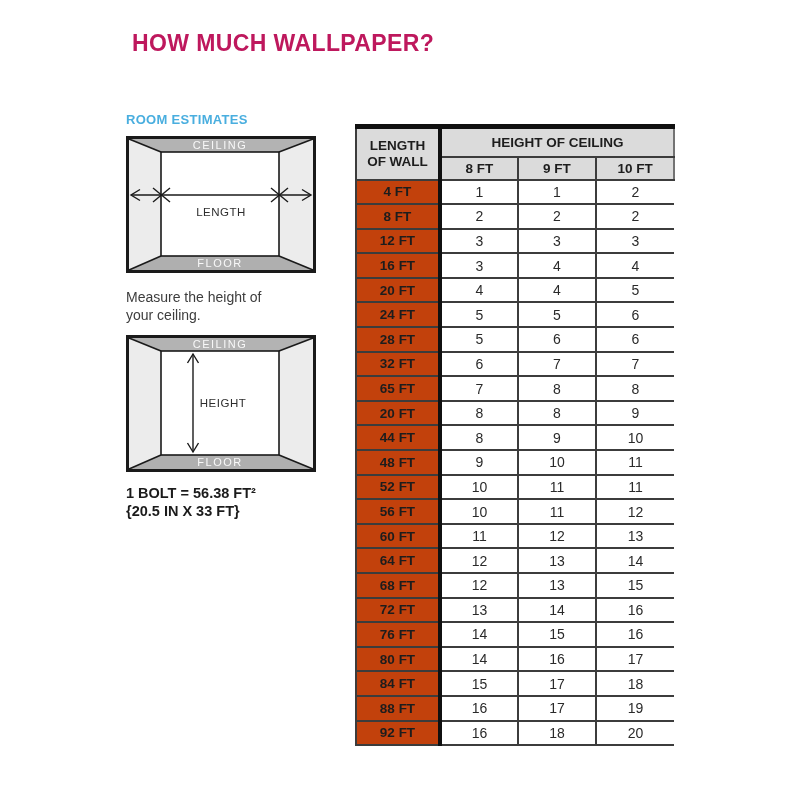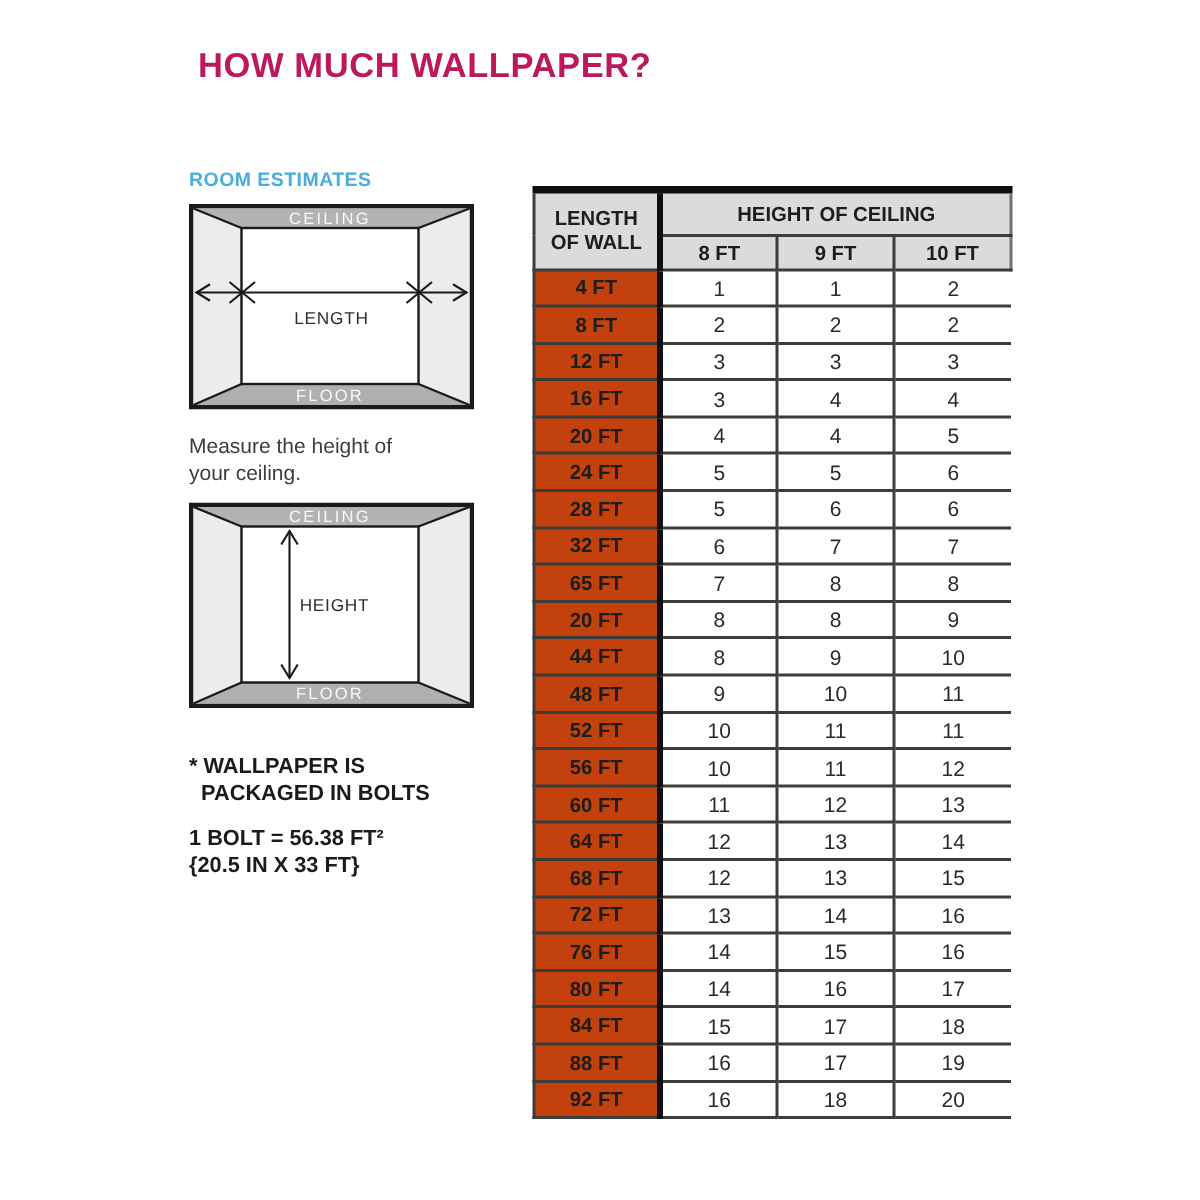--- a/index.html
+++ b/index.html
@@ -131,22 +131,20 @@
       <text class="band-label" x="94" y="131" text-anchor="middle">FLOOR</text>
       <g stroke="#1a1a1a" stroke-width="1.4" fill="none">
         <line x1="67" y1="19" x2="67" y2="117"></line>
         <polyline points="61.5,28 67,19 72.5,28"></polyline>
         <polyline points="61.5,108 67,117 72.5,108"></polyline>
       </g>
       <text class="dim-label" x="97" y="72" text-anchor="middle">HEIGHT</text>
     </svg>
 
 
-    <div class="note-text footnote">* WALLPAPER IS
-  PACKAGED IN BOLTS</div>
 
     <div class="note-text bolt-def">1 BOLT = 56.38 FT²
 {20.5 IN X 33 FT}</div>
   </div>
 
   <div class="right-col">
 
     <table class="bolts">
       <colgroup>
         <col style="width:84px">

